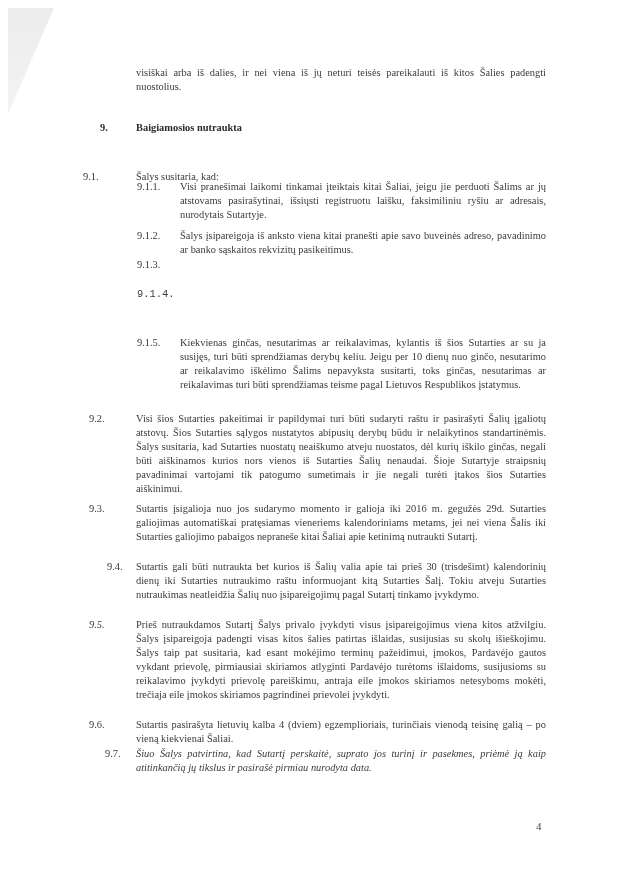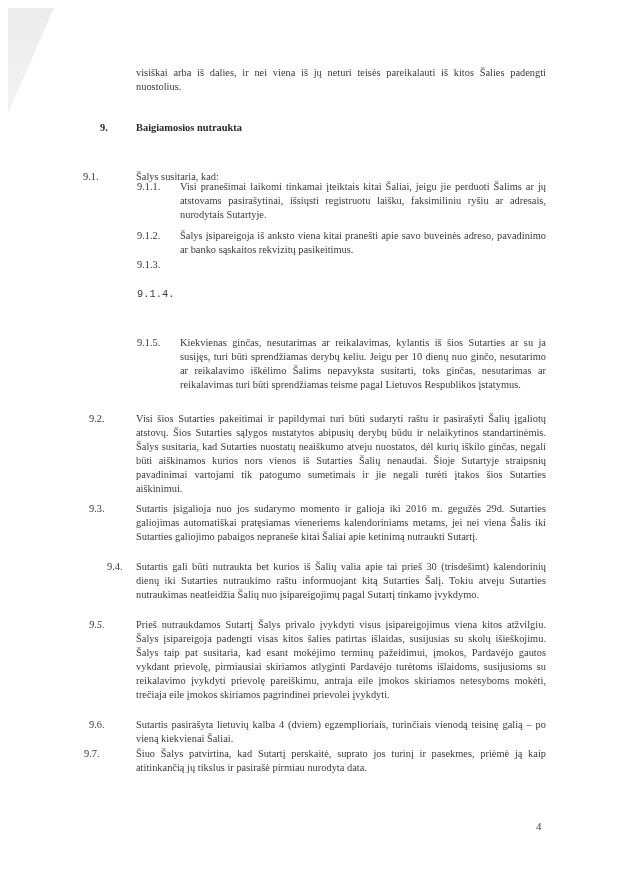--- a/index.html
+++ b/index.html
@@ -59,17 +59,17 @@
 
   <div class="num" style="left:89px; top:560px;margin-left:18px;">9.4.</div>
   <div class="para" style="left:136px; top:560px; width:410px;">Sutartis gali būti nutraukta bet kurios iš Šalių valia apie tai prieš 30 (trisdešimt) kalendorinių dienų iki Sutarties nutraukimo raštu informuojant kitą Sutarties Šalį. Tokiu atveju Sutarties nutraukimas neatleidžia Šalių nuo įsipareigojimų pagal Sutartį tinkamo įvykdymo.</div>
 
   <div class="num" style="left:89px; top:618px;font-style:italic;">9.5.</div>
   <div class="para" style="left:136px; top:618px; width:410px;">Prieš nutraukdamos Sutartį Šalys privalo įvykdyti visus įsipareigojimus viena kitos atžvilgiu. Šalys įsipareigoja padengti visas kitos šalies patirtas išlaidas, susijusias su skolų išieškojimu. Šalys taip pat susitaria, kad esant mokėjimo terminų pažeidimui, įmokos, Pardavėjo gautos vykdant prievolę, pirmiausiai skiriamos atlyginti Pardavėjo turėtoms išlaidoms, susijusioms su reikalavimo įvykdyti prievolę pareiškimu, antraja eile įmokos skiriamos netesyboms mokėti, trečiaja eile įmokos skiriamos pagrindinei prievolei įvykdyti.</div>
 
   <div class="num" style="left:89px; top:718px;">9.6.</div>
   <div class="para" style="left:136px; top:718px; width:410px;">Sutartis pasirašyta lietuvių kalba 4 (dviem) egzemplioriais, turinčiais vienodą teisinę galią – po vieną kiekvienai Šaliai.</div>
 
-  <div class="num" style="left:84px; top:747px;">9.7.</div>
-  <div class="para" style="left:136px; top:747px; width:410px;">Šiuo Šalys patvirtina, kad Sutartį perskaitė, suprato jos turinį ir pasekmes, priėmė ją kaip atitinkančią jų tikslus ir pasirašė pirmiau nurodyta data.</div>
+  <div class="num" style="left:105px; top:747px;">9.7.</div>
+  <div class="para" style="left:136px; top:747px; width:410px;font-style:italic;">Šiuo Šalys patvirtina, kad Sutartį perskaitė, suprato jos turinį ir pasekmes, priėmė ją kaip atitinkančią jų tikslus ir pasirašė pirmiau nurodyta data.</div>
 
   <div class="pagenum">4</div>
 </div>
 
 </body></html>

